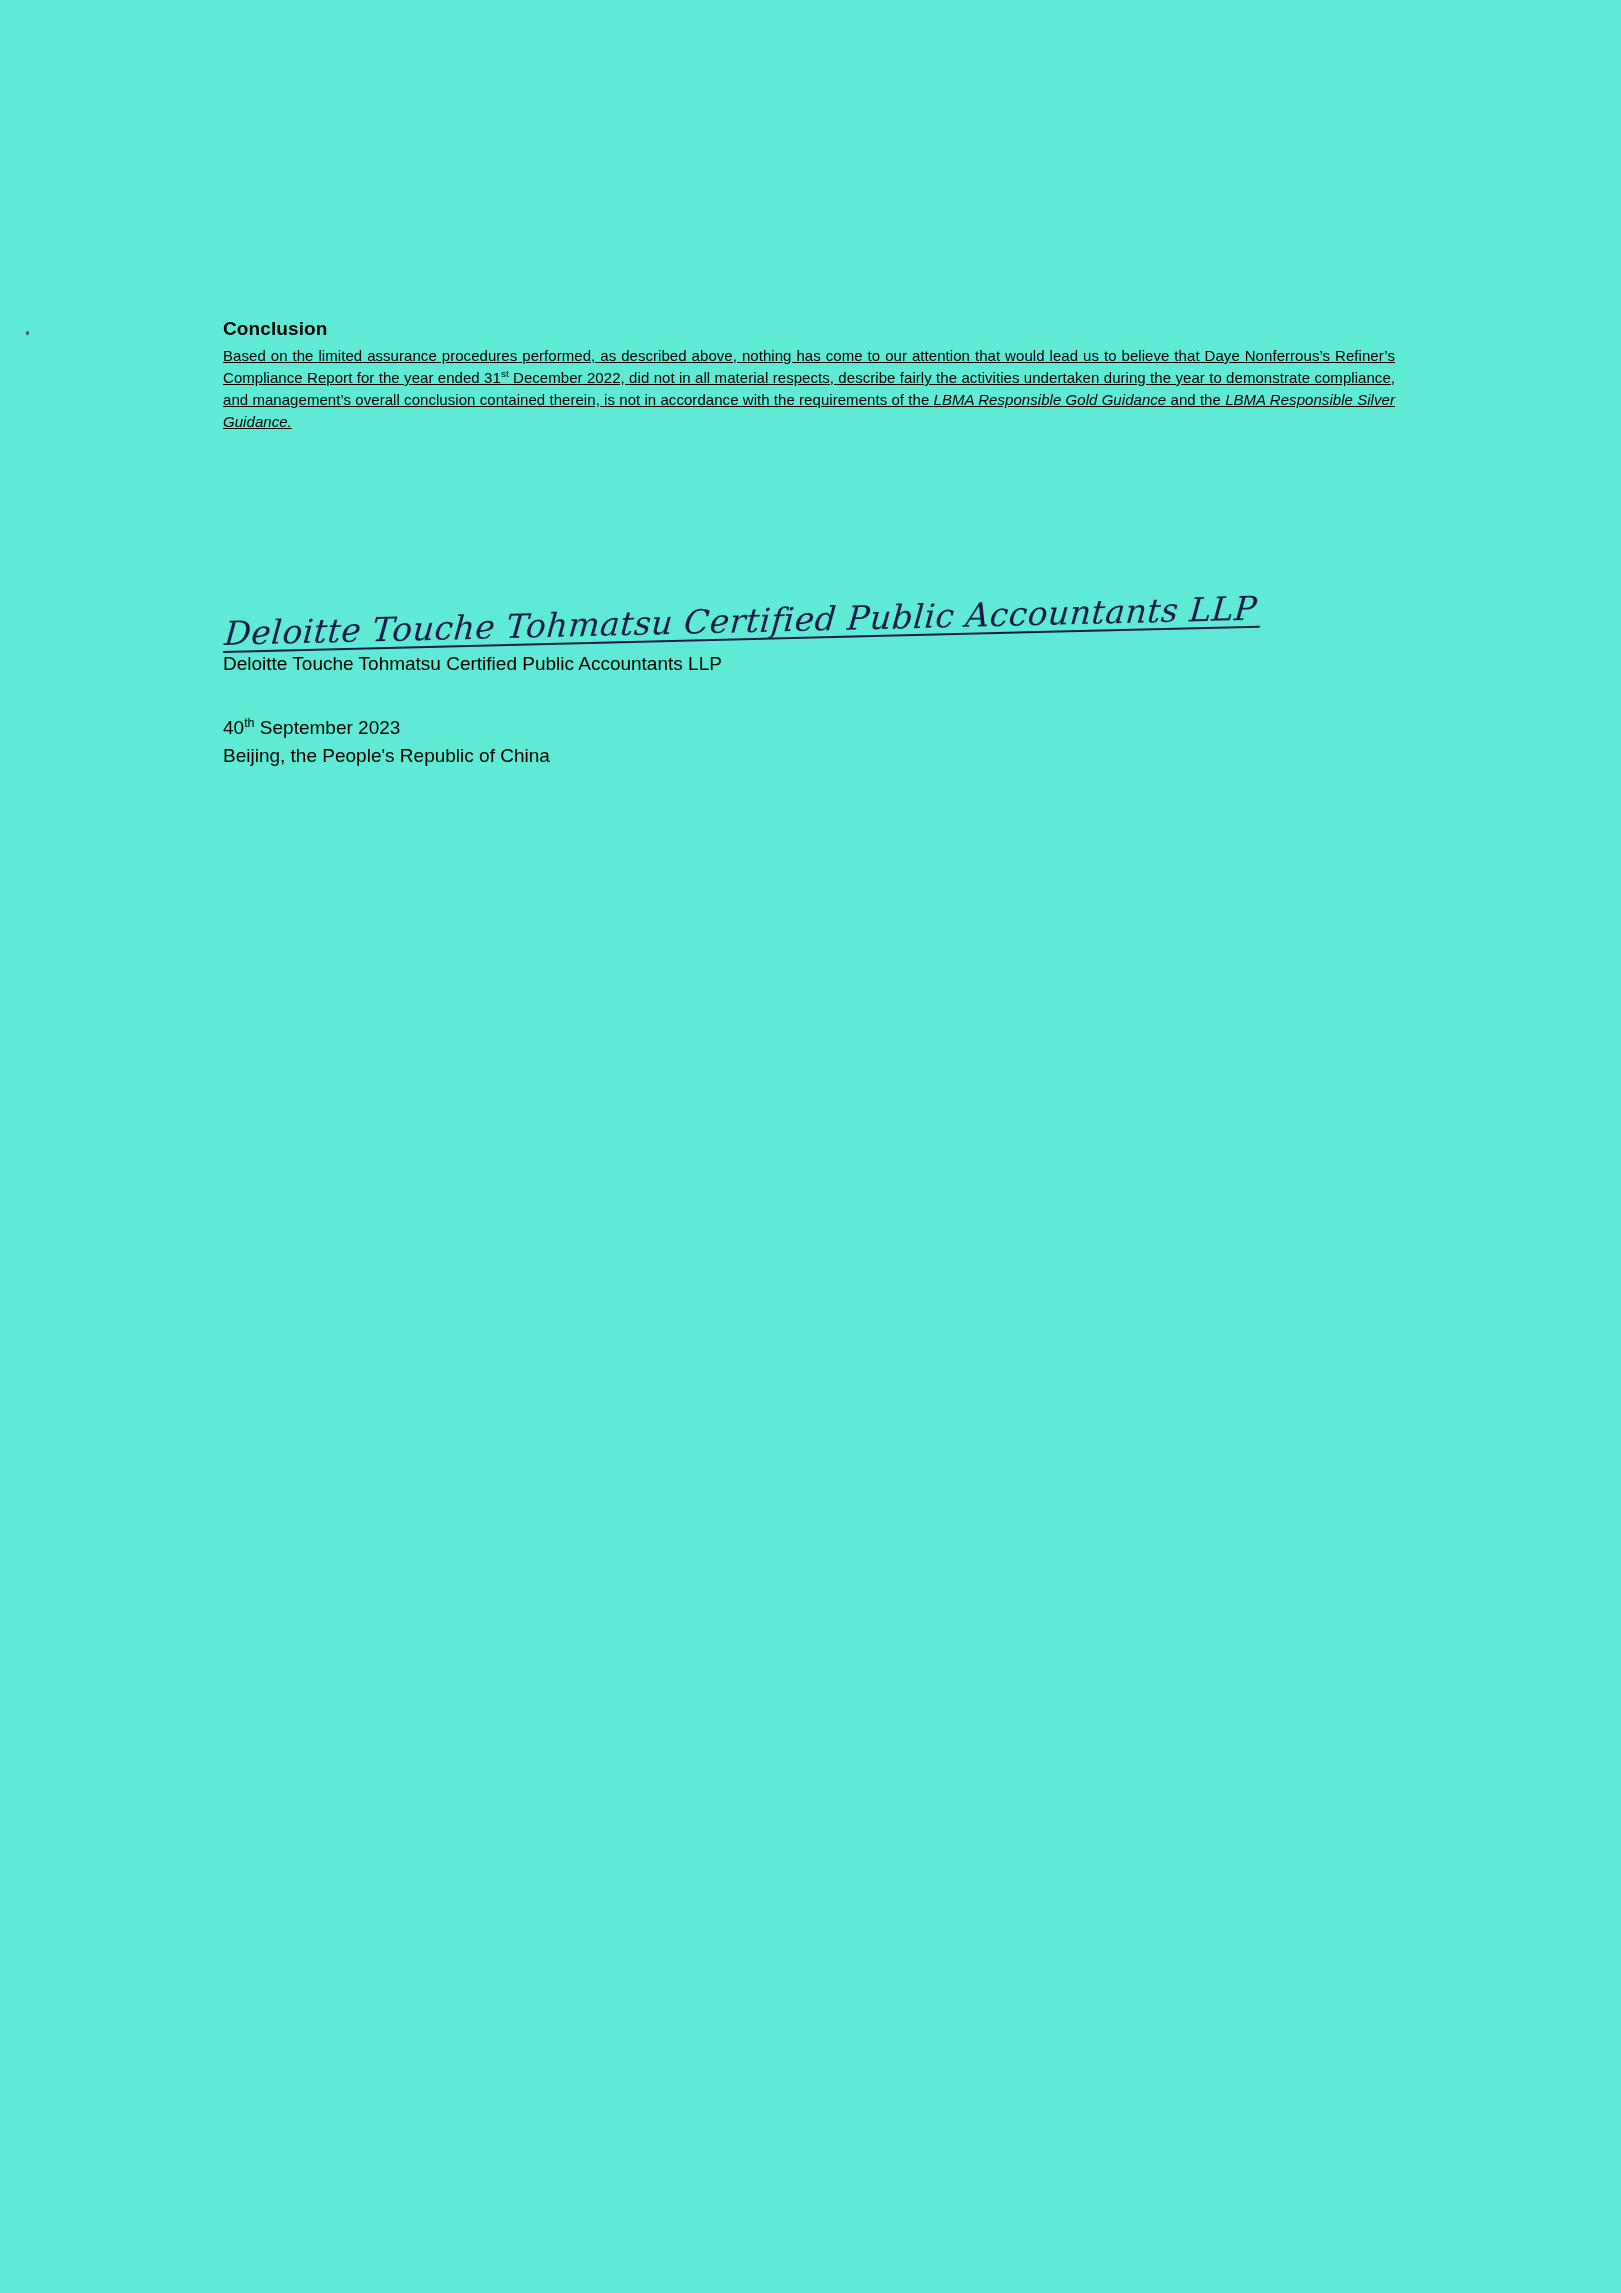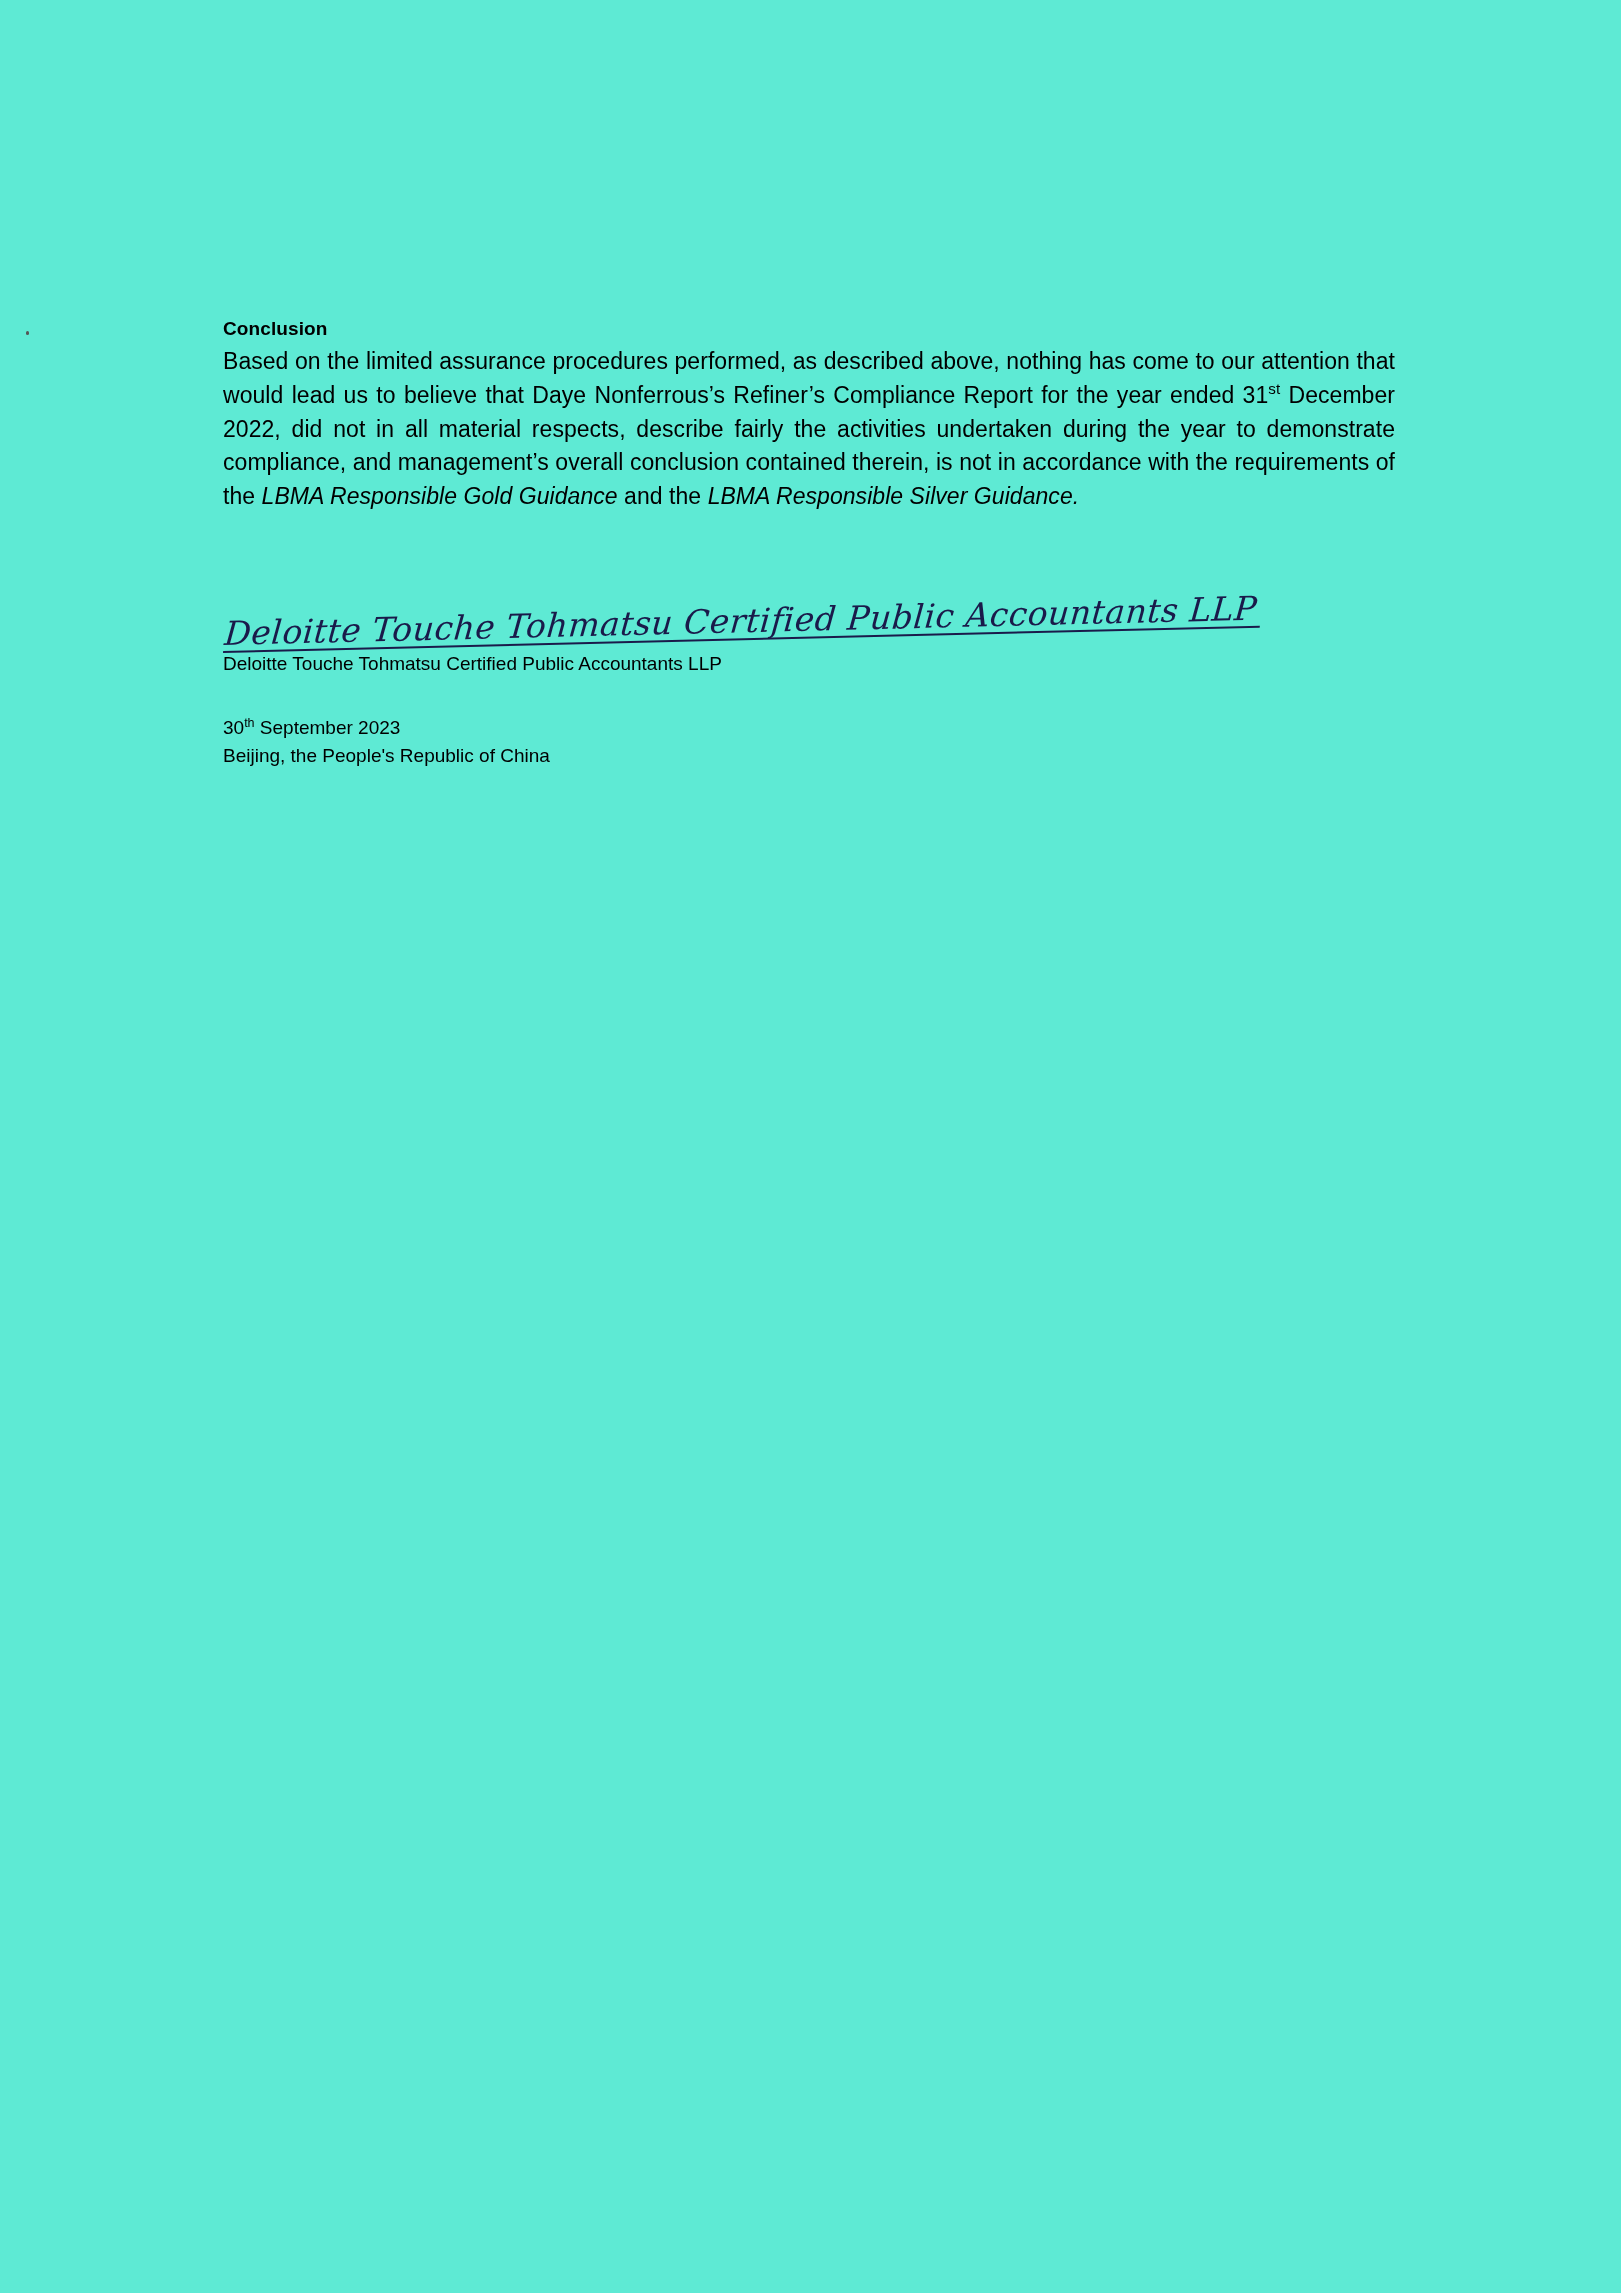--- a/index.html
+++ b/index.html
@@ -45,26 +45,27 @@
 
   .section-heading {
     font-size: 19px;
     font-weight: bold;
     line-height: 1.42;
     margin: 0 0 2px 0;
     letter-spacing: 0.1px;
   }
 
   .body-paragraph {
-    font-size: 23px;
+    font-size: 15px;
     line-height: 1.47;
     text-align: justify;
     text-justify: inter-word;
     margin: 0;
     letter-spacing: 0.05px;
+    text-decoration: underline;
   }
 
   .body-paragraph .ital {
     font-style: italic;
   }
 
   sup {
     font-size: 0.66em;
     vertical-align: super;
     line-height: 0;
@@ -125,18 +126,18 @@
     <p class="section-heading">Conclusion</p>
     <p class="body-paragraph"><span>Based on the limited assurance procedures performed, as described above, nothing has come to our attention that would lead us to believe that Daye Nonferrous’s Refiner’s Compliance Report for the year ended 31</span><sup>st</sup><span> December 2022, did not in all material respects, describe fairly the activities undertaken during the year to demonstrate compliance, and management’s overall conclusion contained therein, is not in accordance with the requirements of the </span><span class="ital">LBMA Responsible Gold Guidance</span><span> and the </span><span class="ital">LBMA Responsible Silver Guidance.</span></p>
   </div>
 
   <div class="signature-block">
     <div class="signature-script">Deloitte Touche Tohmatsu Certified Public Accountants LLP</div>
     <div class="signature-name">Deloitte Touche Tohmatsu Certified Public Accountants LLP</div>
   </div>
 
   <div class="signoff">
-    <div><span>30</span><sup>th</sup><span> September 2023</span></div>
+    <div><span>40</span><sup>th</sup><span> September 2023</span></div>
     <div>Beijing, the People's Republic of China</div>
   </div>
 
 </div>
 
 
 </body></html>

